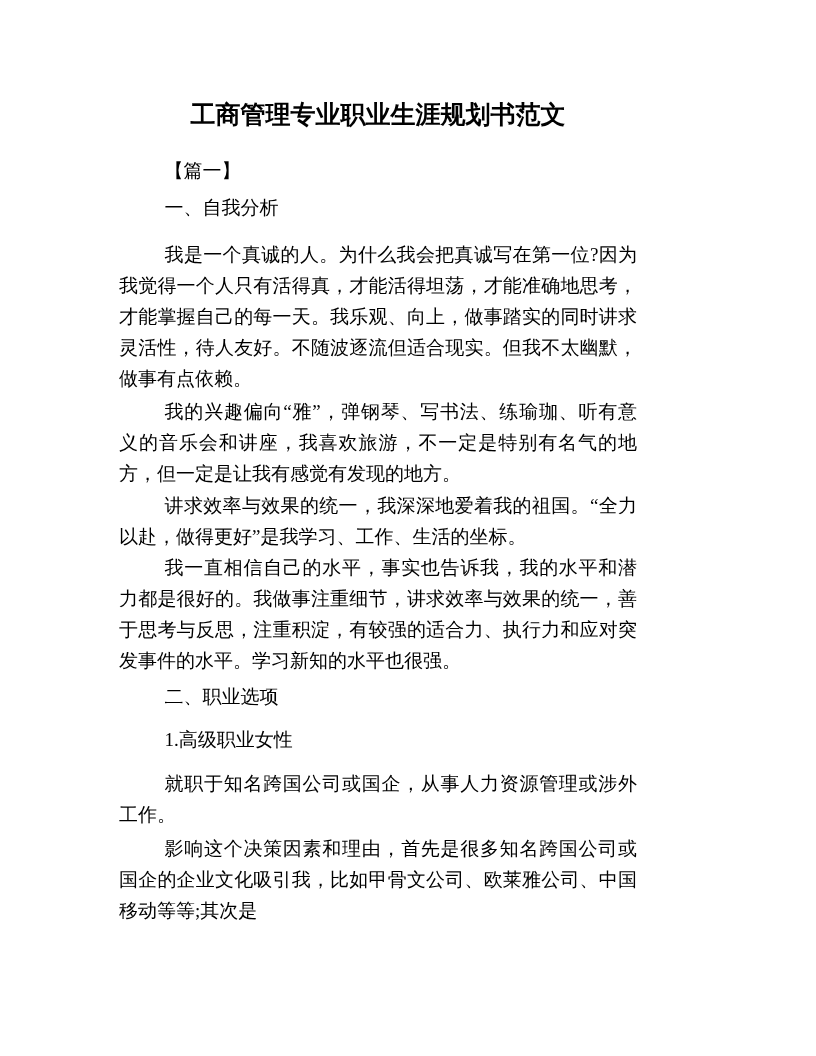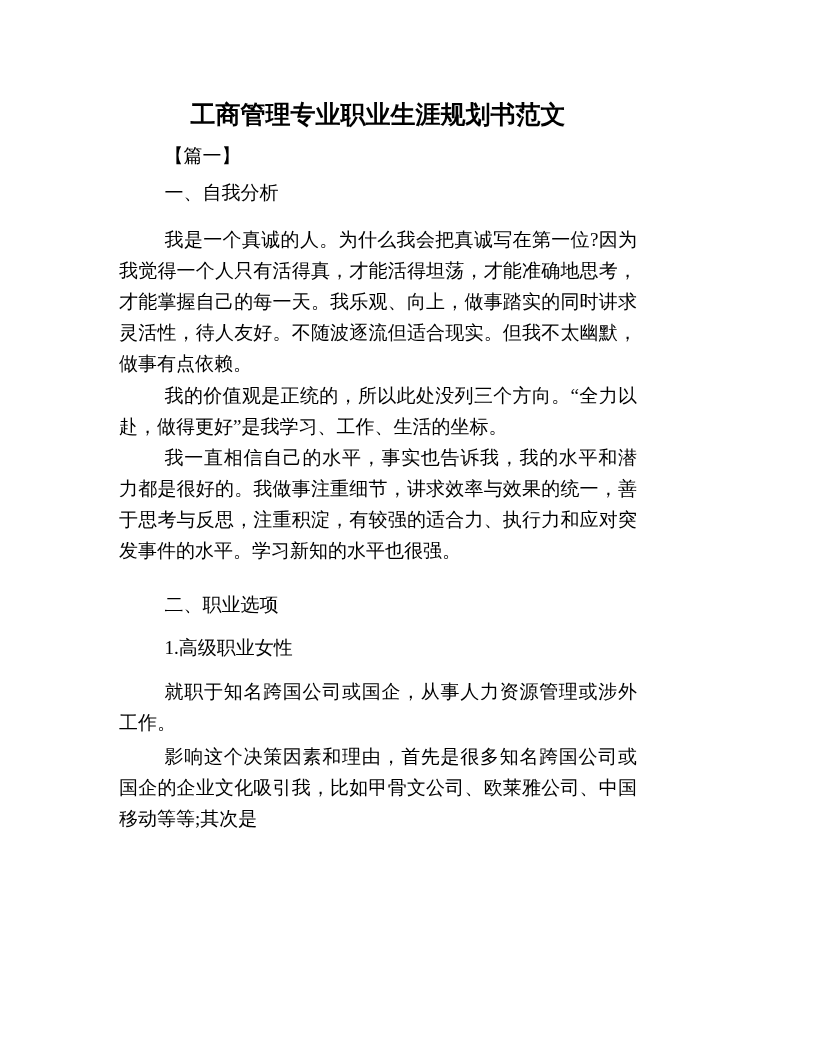--- a/index.html
+++ b/index.html
@@ -35,32 +35,33 @@
     text-indent: 2.4em;
     word-break: break-all;
   }
 </style>
 </head>
 <body>
 
 <div class="page">
   <h1 class="doc-title">工商管理专业职业生涯规划书范文</h1>
 
-  <p class="para" style="margin-top:9px">【篇一】</p>
+  <p class="para" style="margin-top:24px">【篇一】</p>
 
   <p class="para" style="margin-top:6px">一、自我分析</p>
 
   <p class="para" style="margin-top:16px">我是一个真诚的人。为什么我会把真诚写在第一位?因为我觉得一个人只有活得真，才能活得坦荡，才能准确地思考，才能掌握自己的每一天。我乐观、向上，做事踏实的同时讲求灵活性，待人友好。不随波逐流但适合现实。但我不太幽默，做事有点依赖。</p>
 
+  <p class="para" style="margin-top:2px">我的兴趣偏向“雅”，弹钢琴、写书法、练瑜珈、听有意义的音乐会和讲座，我喜欢旅游，不一定是特别有名气的地方，但一定是让我有感觉有发现的地方。</p>
 
-  <p class="para" style="margin-top:1px">我的价值观是正统的，所以此处没列三个方向。“全力以赴，做得更好”是我学习、工作、生活的坐标。</p>
+  <p class="para" style="margin-top:1px">讲求效率与效果的统一，我深深地爱着我的祖国。“全力以赴，做得更好”是我学习、工作、生活的坐标。</p>
 
   <p class="para" style="margin-top:0px">我一直相信自己的水平，事实也告诉我，我的水平和潜力都是很好的。我做事注重细节，讲求效率与效果的统一，善于思考与反思，注重积淀，有较强的适合力、执行力和应对突发事件的水平。学习新知的水平也很强。</p>
 
-  <p class="para" style="margin-top:23px">二、职业选项</p>
+  <p class="para" style="margin-top:5px">二、职业选项</p>
 
 
 
   <p class="para" style="margin-top:12px">1.高级职业女性</p>
 
   <p class="para" style="margin-top:13px">就职于知名跨国公司或国企，从事人力资源管理或涉外工作。</p>
 
   <p class="para" style="margin-top:3px">影响这个决策因素和理由，首先是很多知名跨国公司或国企的企业文化吸引我，比如甲骨文公司、欧莱雅公司、中国移动等等;其次是</p>
 </div>
 

